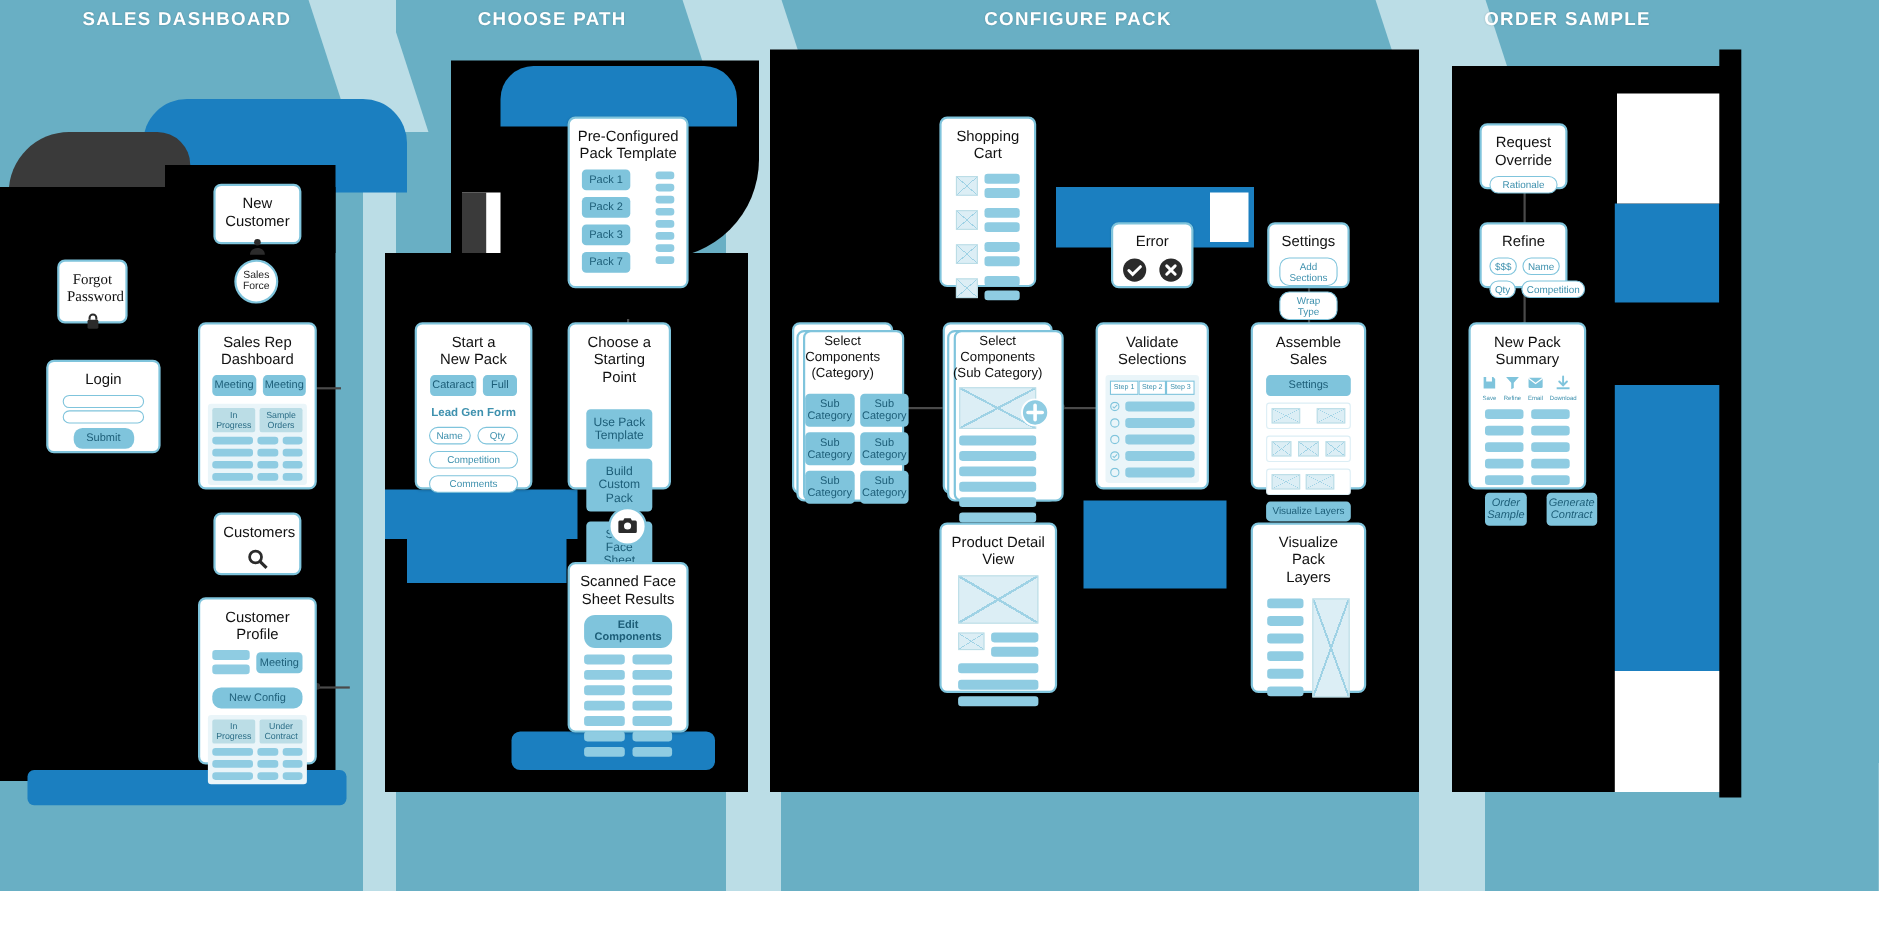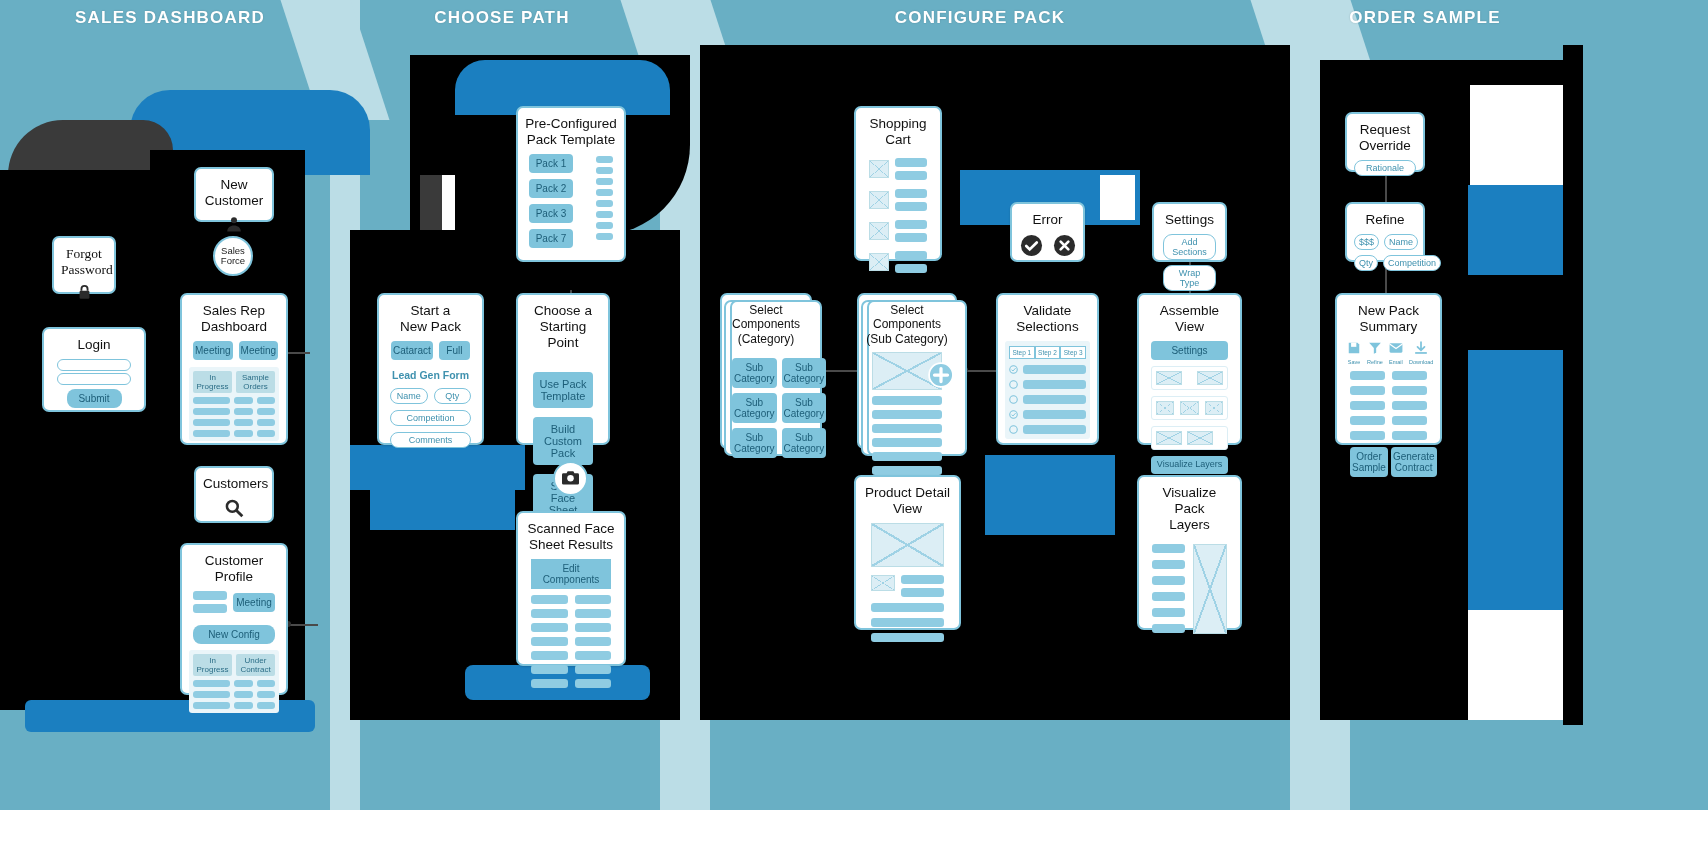--- a/index.html
+++ b/index.html
@@ -341,21 +341,21 @@
       <svg width="17" height="15" viewBox="0 0 24 20">
           <path d="M8 1h8l1.6 3H22a2 2 0 012 2v12a2 2 0 01-2 2H2a2 2 0 01-2-2V6a2 2 0 012-2h4.4z" fill="#2b2b2b"></path>
           <circle cx="12" cy="11" r="4.6" fill="#fff"></circle>
         </svg>
     </span>
   </div>
 
   <div class="card" style="left:516px;top:511px;width:110px;height:155px;">
     <div class="card-title">Scanned Face
 Sheet Results</div>
-    <div class="btn" style="margin:0 6px 6px;border-radius:0;">Edit Components</div>
+    <div class="btn" style="margin:0 6px 6px;border-radius:10px;font-weight:bold;">Edit Components</div>
     <div class="row" style="gap:7px;padding:0 6px;">
       <div class="col" style="flex:1;gap:5px;">
           <div class="bar"></div>
           <div class="bar"></div>
           <div class="bar"></div>
           <div class="bar"></div>
           <div class="bar"></div>
           <div class="bar"></div>
           <div class="bar"></div>
         </div>
@@ -504,21 +504,21 @@
             <svg width="9" height="9" viewBox="0 0 12 12">
               <circle cx="6" cy="6" r="5" fill="none" stroke="#7FC4DC" stroke-width="1.4"></circle>
             </svg>
             <div class="bar" style="flex:1;"></div>
           </div>
       </div>
     </div>
   </div>
 
   <div class="card" style="left:1137px;top:293px;width:105px;height:152px;">
-    <div class="card-title">Assemble View</div>
+    <div class="card-title">Assemble Sales</div>
     <div class="btn" style="margin:0 5px 6px;border-radius:4px;">Settings</div>
     <div class="col" style="gap:6px;padding:0 5px;">
       <div class="sect" style="padding:4px;background:#fff;border:1px solid #DCEEF5;">
           <div class="row" style="justify-content:space-between;">
             <div class="imgbox" style="width:26px;height:14px;"></div>
             <div class="imgbox" style="width:26px;height:14px;"></div>
           </div>
         </div>
       <div class="sect" style="padding:4px;background:#fff;border:1px solid #DCEEF5;">
           <div class="row" style="justify-content:space-between;">
@@ -632,21 +632,21 @@
           <div class="bar"></div>
         </div>
       <div class="col" style="flex:1;gap:6px;">
           <div class="bar"></div>
           <div class="bar"></div>
           <div class="bar"></div>
           <div class="bar"></div>
           <div class="bar"></div>
         </div>
     </div>
-    <div class="row" style="gap:3px;padding:7px 6px 0;">
+    <div class="row" style="gap:18px;padding:7px 6px 0;font-style:italic;">
       <div class="btn" style="flex:1;white-space:pre-line;">Order
 Sample</div>
       <div class="btn" style="flex:1;white-space:pre-line;">Generate
 Contract</div>
     </div>
   </div>
 
 </div>
 
 </body></html>

